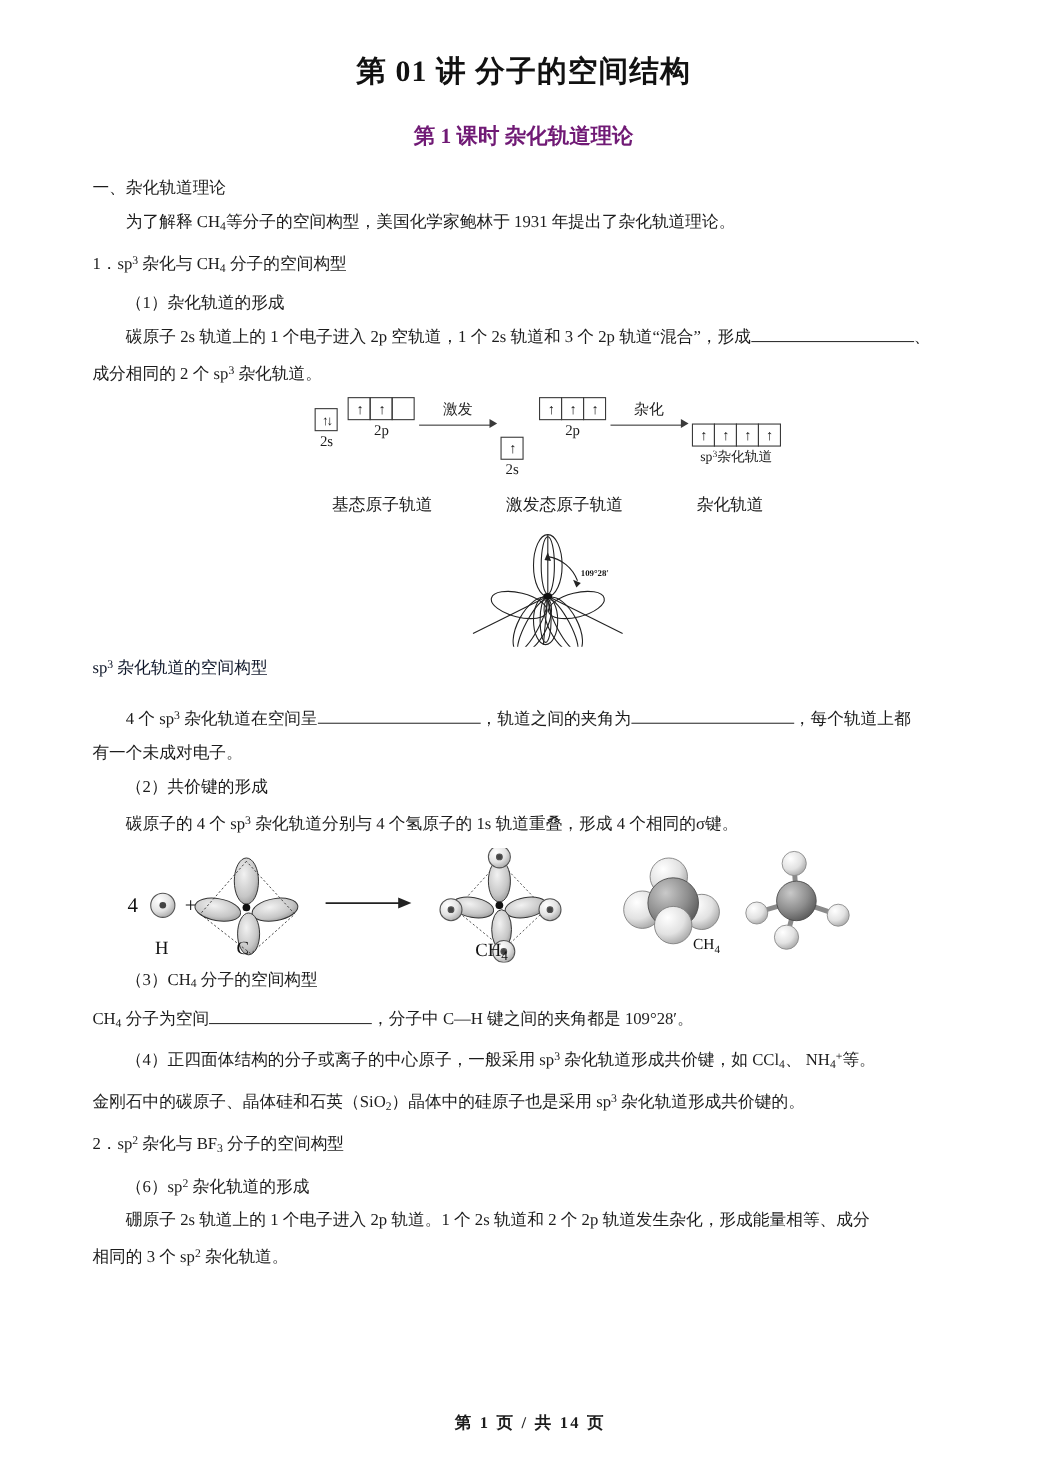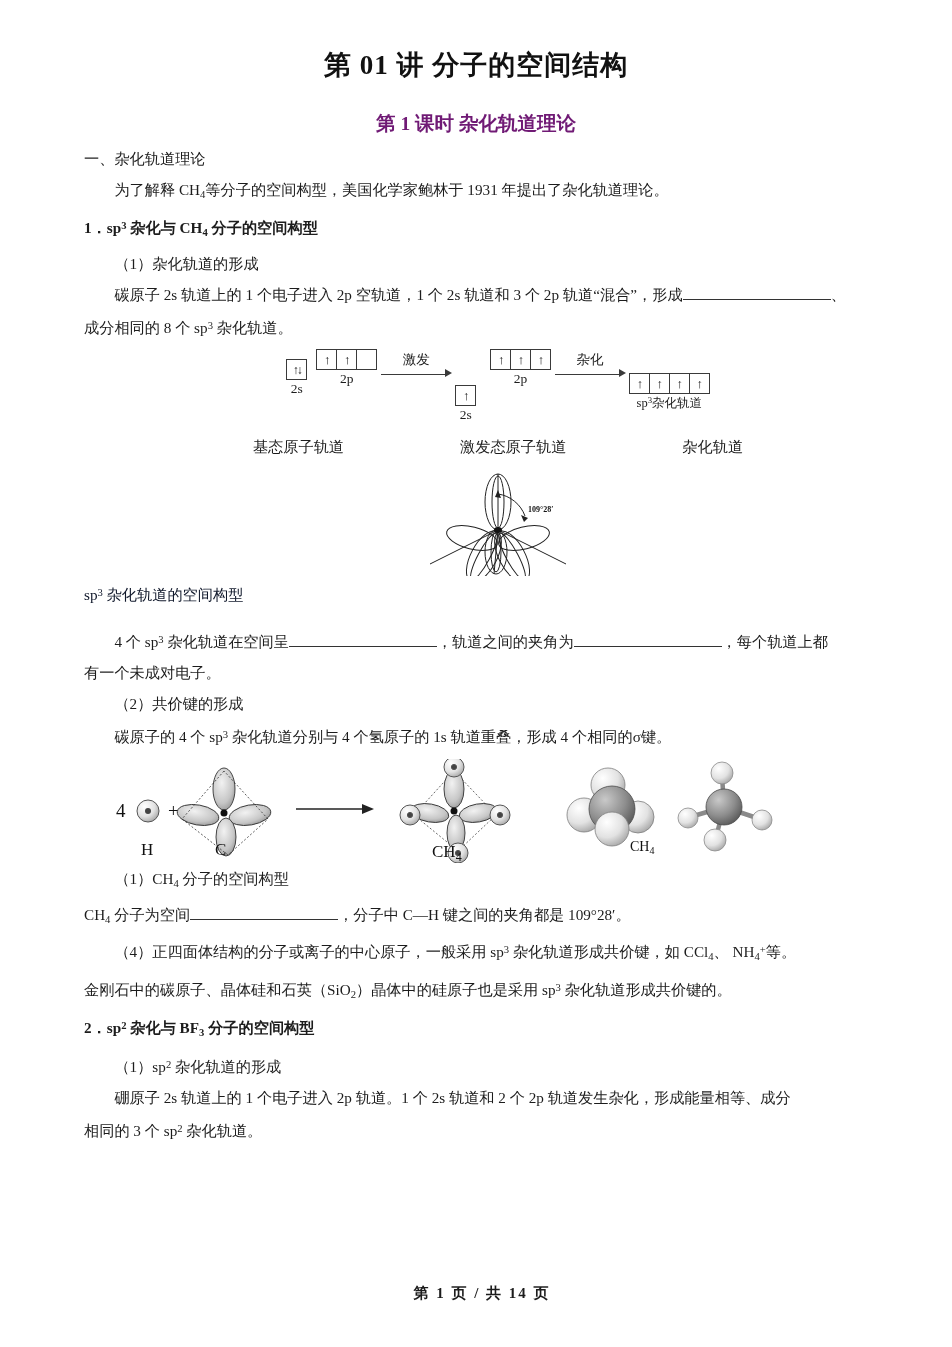--- a/index.html
+++ b/index.html
@@ -34,32 +34,32 @@
     text-align: center;
     font-size: 19.5px;
     font-weight: bold;
     margin: 0;
     padding-top: 27px;
     color: #701a75;
   }
   
   .body-area {
     padding: 0 40px 0 84px;
-    margin-top: 6px;
+    margin-top: 18px;
   }
   p.line {
     margin: 0;
     font-size: 15.2px;
     line-height: 31px;
     color: #1c1c1c;
     text-align: justify;
     text-justify: inter-ideograph;
   }
   p.indent { text-indent: 2em; }
-  p.bold { font-weight: bold; }
+  p.bold { font-weight: normal; }
   .blank {
     display: inline-block;
     border-bottom: 1px solid #333;
     height: 1em;
     vertical-align: baseline;
   }
   .b-long { width: 148px; }
   sub, sup { font-size: 0.7em; }
   sub { vertical-align: -0.25em; }
   sup { vertical-align: 0.42em; }
@@ -142,21 +142,21 @@
     width: 0; height: 0;
     border-left: 7px solid #3a3a3a;
     border-top: 4.5px solid transparent;
     border-bottom: 4.5px solid transparent;
   }
   .shift-down { margin-top: 26px; }
   .shift-mid  { margin-top: 0px; }
   .stage-labels {
     display: flex;
     justify-content: center;
-    gap: 116px;
+    gap: 67px;
     font-size: 15.2px;
     margin-top: 12px;
     color: #1c1c1c;
   }
   .center-fig { display: flex; justify-content: center; }
   .footer {
     position: absolute;
     left: 12px; right: 0;
     bottom: 44px;
     text-align: center;
@@ -178,21 +178,21 @@
 
     <p class="line">一、杂化轨道理论</p>
 
     <p class="line indent"><span>为了解释 CH</span><sub>4</sub><span>等分子的空间构型，美国化学家鲍林于 1931 年提出了杂化轨道理论。</span></p>
 
     <p class="line bold"><span>1．sp</span><sup>3</sup><span> 杂化与 CH</span><sub>4</sub><span> 分子的空间构型</span></p>
 
     <p class="line indent">（1）杂化轨道的形成</p>
 
     <p class="line indent"><span>碳原子 2s 轨道上的 1 个电子进入 2p 空轨道，1 个 2s 轨道和 3 个 2p 轨道“混合”，形成</span><span class="blank b-long"></span><span>、</span></p>
-    <p class="line"><span>成分相同的 8 个 sp</span><sup>3</sup><span> 杂化轨道。</span></p>
+    <p class="line"><span>成分相同的 2 个 sp</span><sup>3</sup><span> 杂化轨道。</span></p>
 
     <div class="fig orb-diagram">
 
       <div class="orb-group shift-mid">
         <div class="boxes">
           <div class="box">
               <span class="pair">↑↓</span>
             </div>
         </div>
         <div class="orb-label">2s</div>
@@ -380,31 +380,31 @@
           <circle cx="-9" cy="33" r="11" fill="url(#gH)" stroke="#8a8a8a" stroke-width="0.8"></circle>
           <circle cx="0" cy="0" r="18" fill="url(#gC)" stroke="#4a4a4a" stroke-width="0.8"></circle>
         </g>
 
         <text x="546" y="92" font-family="Liberation Serif, serif" font-size="14" fill="#111">
           <tspan>CH</tspan><tspan dy="3" font-size="10">4</tspan>
         </text>
       </svg>
     </div>
 
-    <p class="line indent"><span>（1）CH</span><sub>4</sub><span> 分子的空间构型</span></p>
+    <p class="line indent"><span>（3）CH</span><sub>4</sub><span> 分子的空间构型</span></p>
 
     <p class="line"><span>CH</span><sub>4</sub><span> 分子为空间</span><span class="blank b-long"></span><span>，分子中 C—H 键之间的夹角都是 109°28′。</span></p>
 
     <p class="line indent"><span>（4）正四面体结构的分子或离子的中心原子，一般采用 sp</span><sup>3</sup><span> 杂化轨道形成共价键，如 CCl</span><sub>4</sub><span>、 NH</span><sub>4</sub><sup>+</sup><span>等。</span></p>
 
     <p class="line"><span>金刚石中的碳原子、晶体硅和石英（SiO</span><sub>2</sub><span>）晶体中的硅原子也是采用 sp</span><sup>3</sup><span> 杂化轨道形成共价键的。</span></p>
 
     <p class="line bold"><span>2．sp</span><sup>2</sup><span> 杂化与 BF</span><sub>3</sub><span> 分子的空间构型</span></p>
 
-    <p class="line indent"><span>（1）sp</span><sup>2</sup><span> 杂化轨道的形成</span></p>
+    <p class="line indent"><span>（6）sp</span><sup>2</sup><span> 杂化轨道的形成</span></p>
 
     <p class="line indent">硼原子 2s 轨道上的 1 个电子进入 2p 轨道。1 个 2s 轨道和 2 个 2p 轨道发生杂化，形成能量相等、成分</p>
     <p class="line"><span>相同的 3 个 sp</span><sup>2</sup><span> 杂化轨道。</span></p>
 
   </div>
 
   <div class="footer">第 1 页 / 共 14 页</div>
 
 </div>
 

